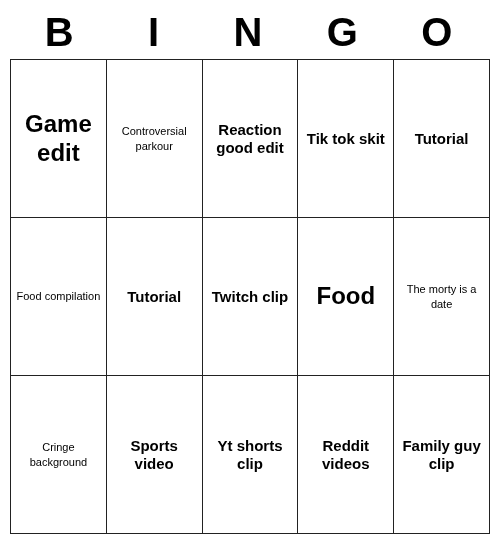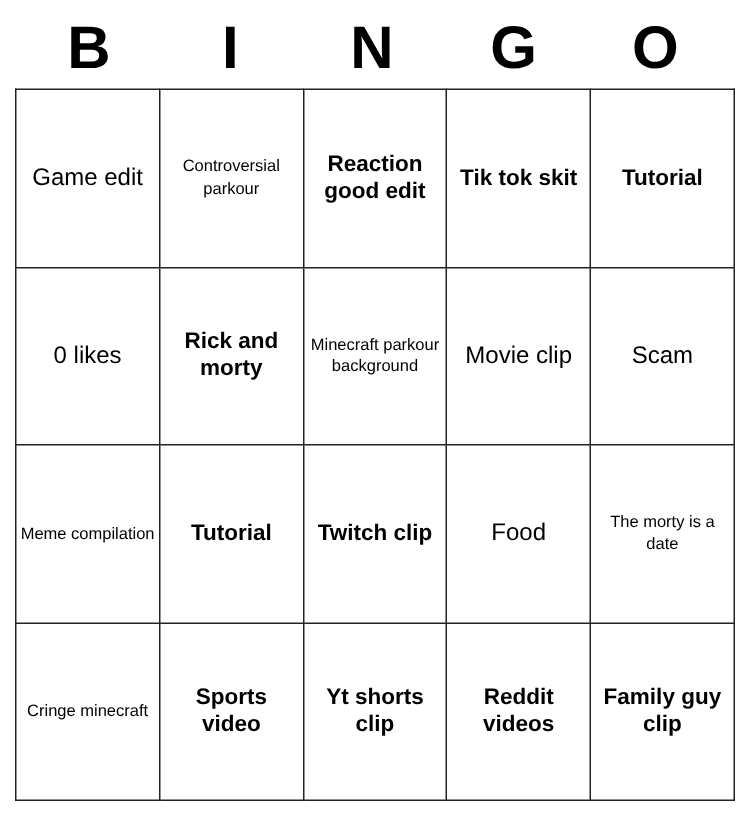--- a/index.html
+++ b/index.html
@@ -35,22 +35,22 @@
     }
     .bingo-grid td {
       border: 1.5px solid #222;
       text-align: center;
       vertical-align: middle;
       padding: 4px 2px;
       width: 20%;
       height: 82px;
     }
     .cell-large {
-      font-size: 16px;
-      font-weight: normal;
+      font-size: 24px;
+      font-weight: bold;
       line-height: 1.2;
     }
     .cell-medium {
       font-size: 15px;
       font-weight: bold;
       line-height: 1.2;
     }
     .cell-small {
       font-size: 11px;
       line-height: 1.3;
@@ -70,34 +70,27 @@
 <table class="bingo-grid">
   <tbody id="grid-body">
       <tr>
         <td class="cell-large">Game edit</td>
         <td class="cell-small">Controversial parkour</td>
         <td class="cell-medium">Reaction good edit</td>
         <td class="cell-medium">Tik tok skit</td>
         <td class="cell-medium">Tutorial</td>
       </tr>
       <tr>
-        <td class="cell-large">0 likes</td>
-        <td class="cell-medium">Rick and morty</td>
-        <td class="cell-small">Minecraft parkour background</td>
-        <td class="cell-large">Movie clip</td>
-        <td class="cell-large">Scam</td>
-      </tr>
-      <tr>
-        <td class="cell-small">Meme compilation</td>
+        <td class="cell-small">Food compilation</td>
         <td class="cell-medium">Tutorial</td>
         <td class="cell-medium">Twitch clip</td>
         <td class="cell-large">Food</td>
         <td class="cell-small">The morty is a date</td>
       </tr>
       <tr>
-        <td class="cell-small">Cringe minecraft</td>
+        <td class="cell-small">Cringe background</td>
         <td class="cell-medium">Sports video</td>
         <td class="cell-medium">Yt shorts clip</td>
         <td class="cell-medium">Reddit videos</td>
         <td class="cell-medium">Family guy clip</td>
       </tr>
     </tbody>
 </table>
 
 </body></html>

